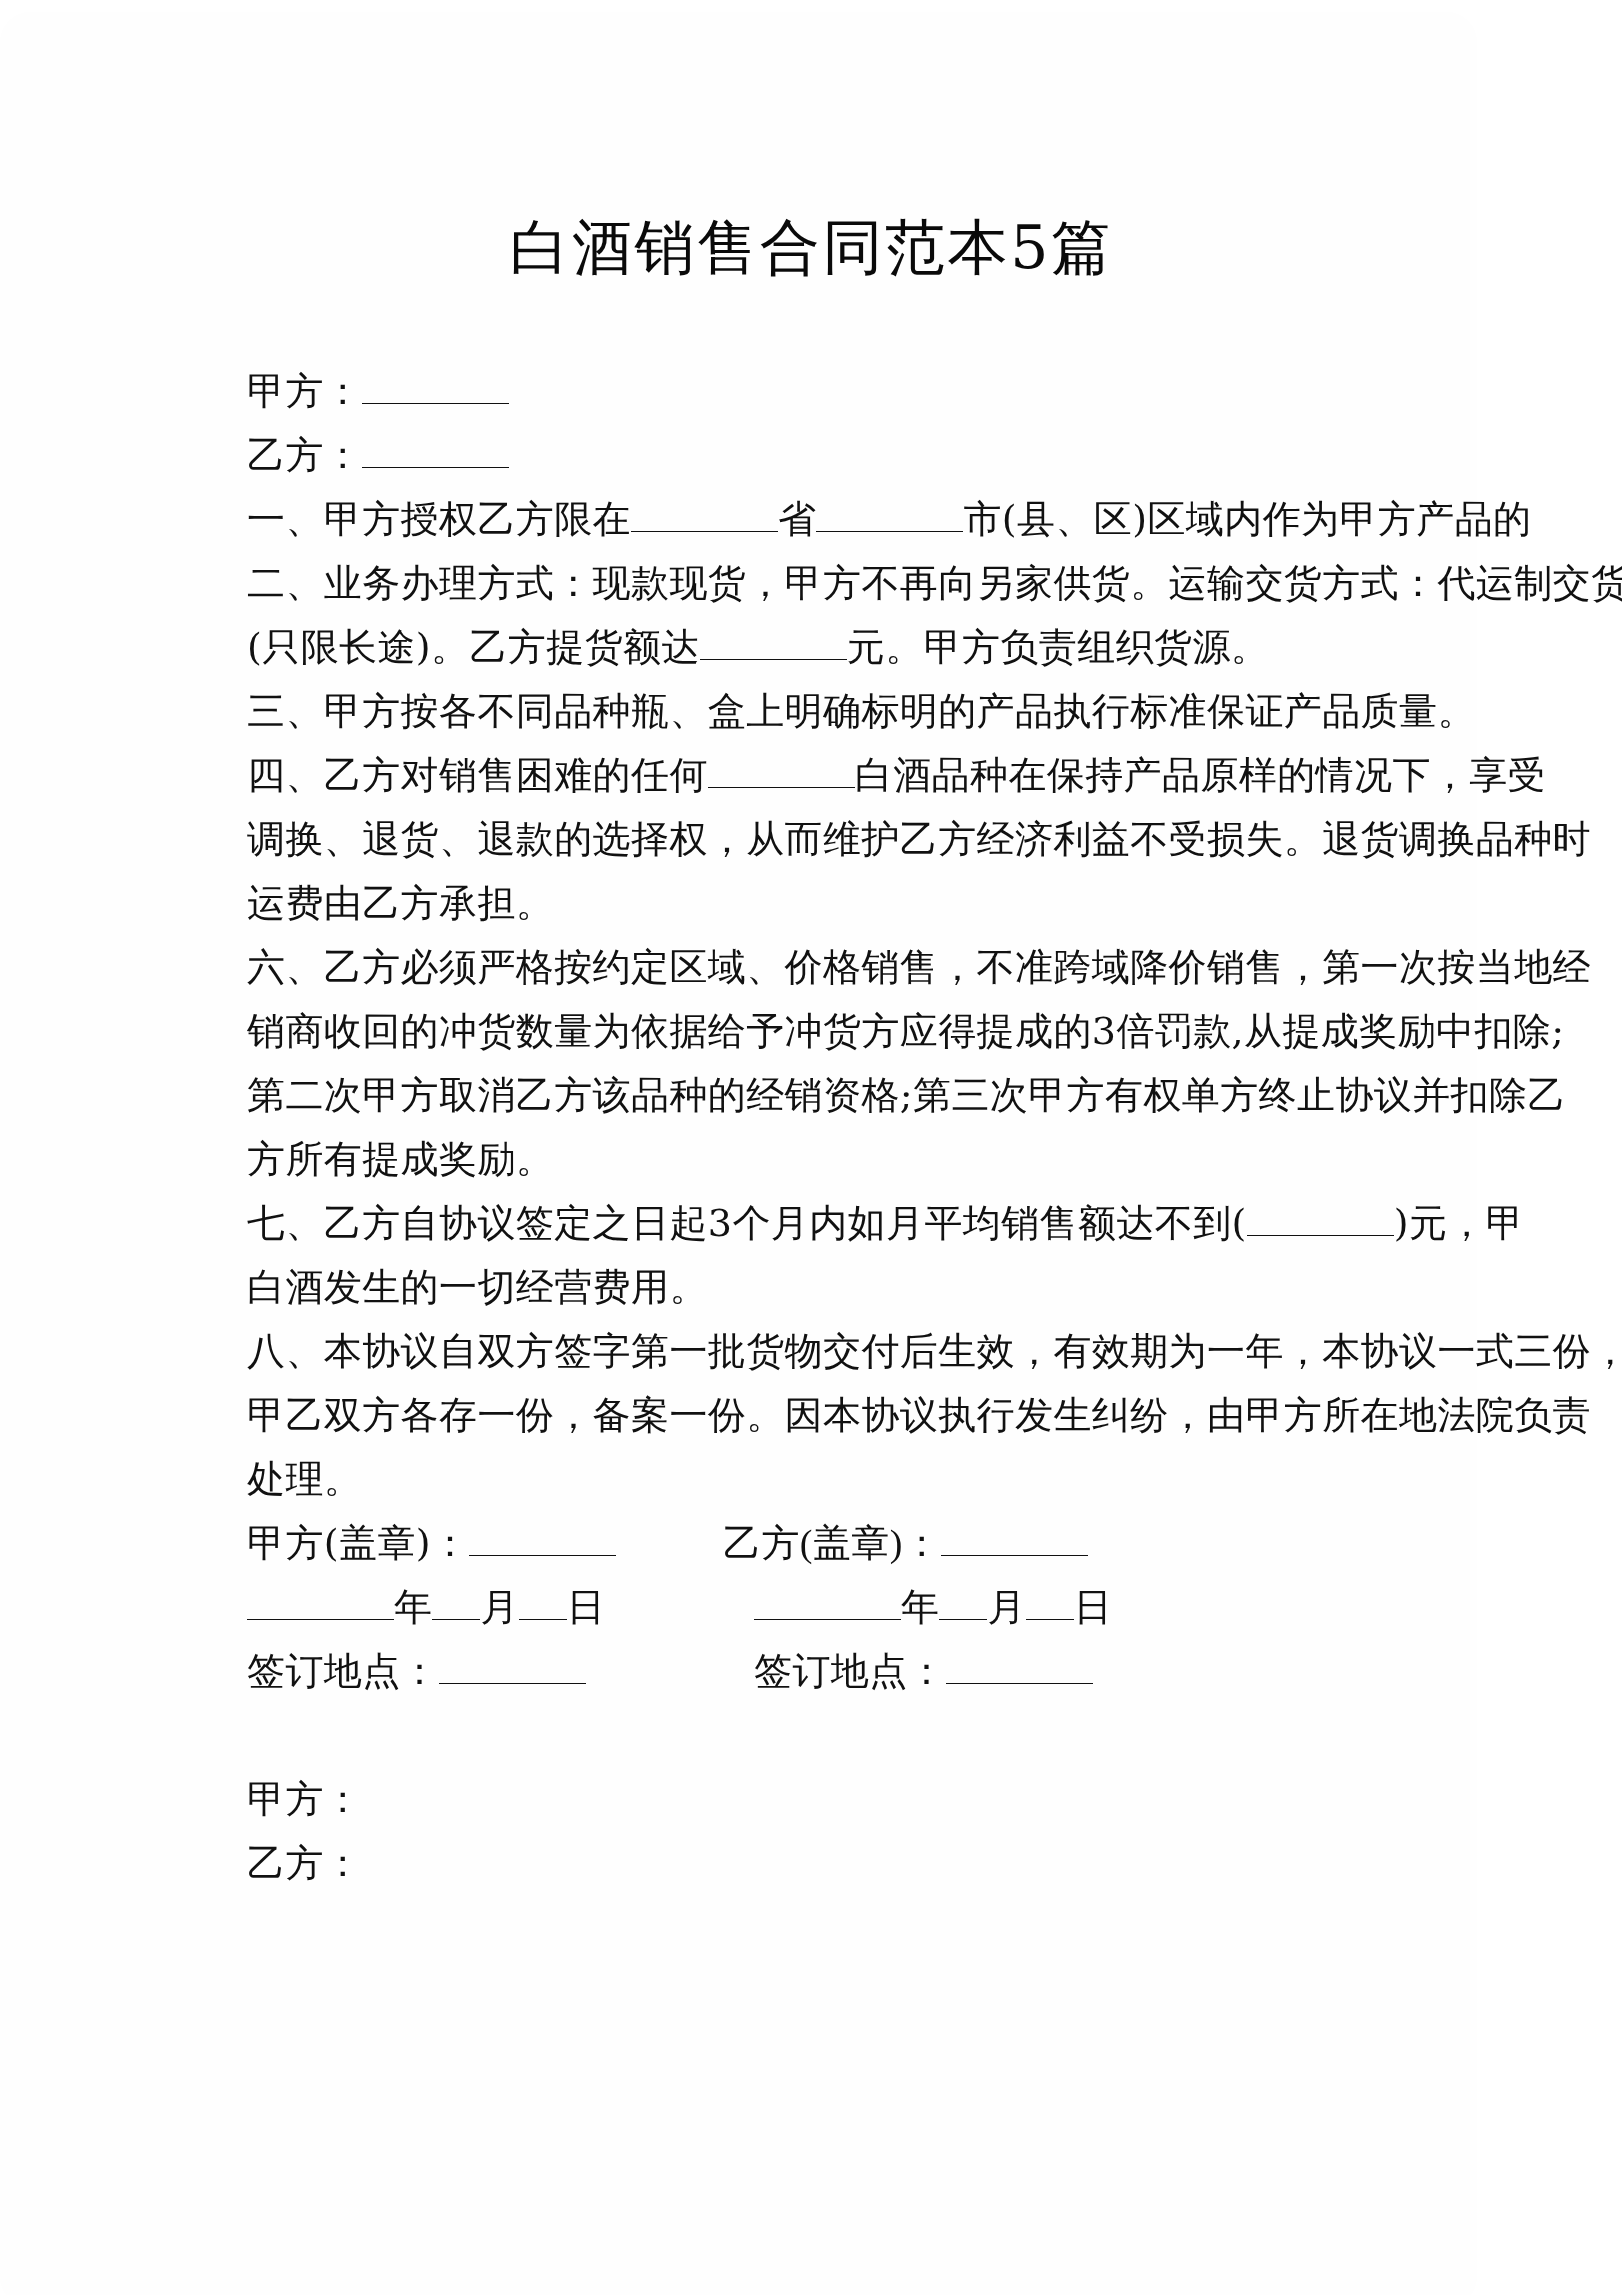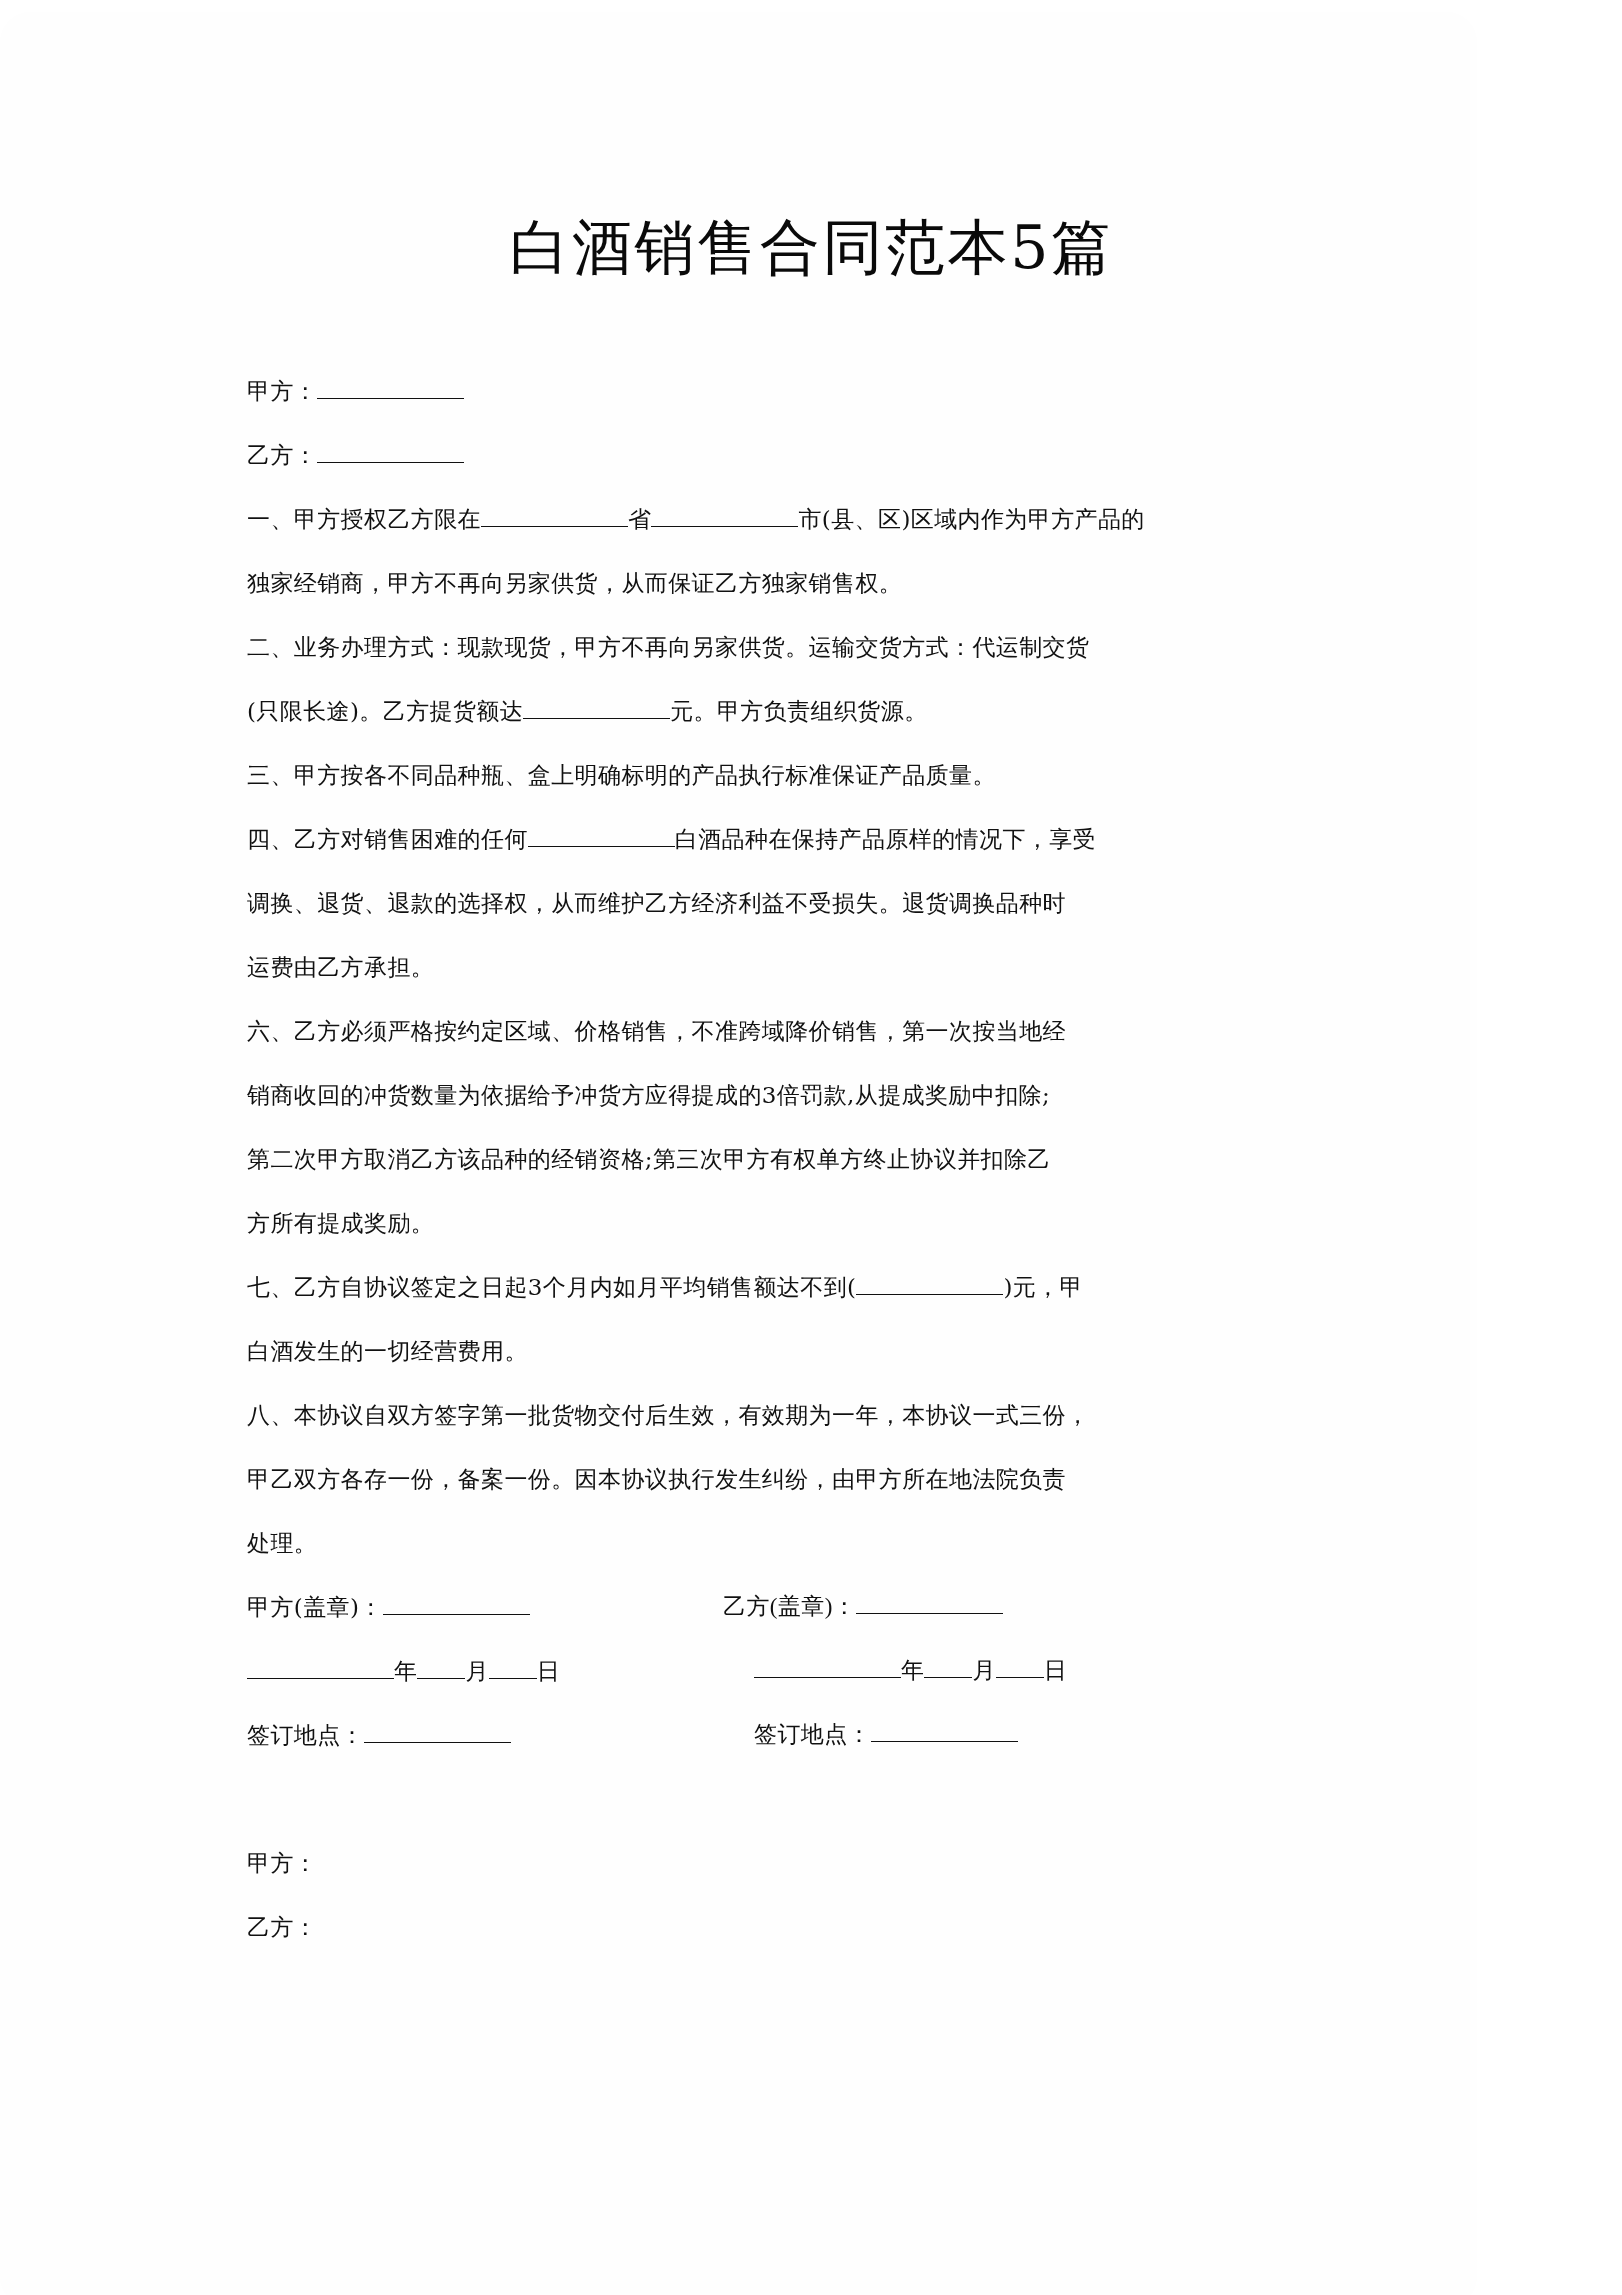--- a/index.html
+++ b/index.html
@@ -8,21 +8,21 @@
     font-family: "DejaVu Serif", "Liberation Serif", serif;
     color: #111111;
   }
   .page { position: absolute; left: 0; top: 12px; width: 1477px; height: 2295px; background: #fefefe; border-radius: 30px; }
   .title {
     position: absolute; left: 0; top: 196px; width: 1623px; text-align: center;
     font-size: 60px; line-height: 79px; letter-spacing: 2.6px; color: #0a0a0a;
   }
   .body {
     position: absolute; left: 247px; top: 347px; width: 1131px;
-    font-size: 23px; line-height: 64px; letter-spacing: 0.4px;
+    font-size: 38px; line-height: 64px; letter-spacing: 0.4px;
     text-align: justify; text-align-last: left;
   }
   .line { display: block; white-space: nowrap; height: 64px; }
   .para { display: block; }
   .blank {
     display: inline-block; border-bottom: 1.3px solid #111; height: 29px; vertical-align: baseline;
   }
   .b9 { width: 147px; }
   .b4 { width: 48px; }
   .sig-row { position: relative; height: 64px; white-space: nowrap; }
@@ -43,21 +43,20 @@
       <span>甲方：</span><span class="blank b9"></span>
     </div>
     <div class="line">
       <span>乙方：</span><span class="blank b9"></span>
     </div>
 
     <div class="para">
       <div class="line">
         <span>一、甲方授权乙方限在</span><span class="blank b9"></span><span>省</span><span class="blank b9"></span><span>市(县、区)区域内作为甲方产品的</span>
       </div>
-      <div class="line">独家经销商，甲方不再向另家供货，从而保证乙方独家销售权。</div>
     </div>
 
     <div class="para">
       <div class="line">二、业务办理方式：现款现货，甲方不再向另家供货。运输交货方式：代运制交货</div>
       <div class="line">
         <span>(只限长途)。乙方提货额达</span><span class="blank b9"></span><span>元。甲方负责组织货源。</span>
       </div>
     </div>
 
     <div class="para">

